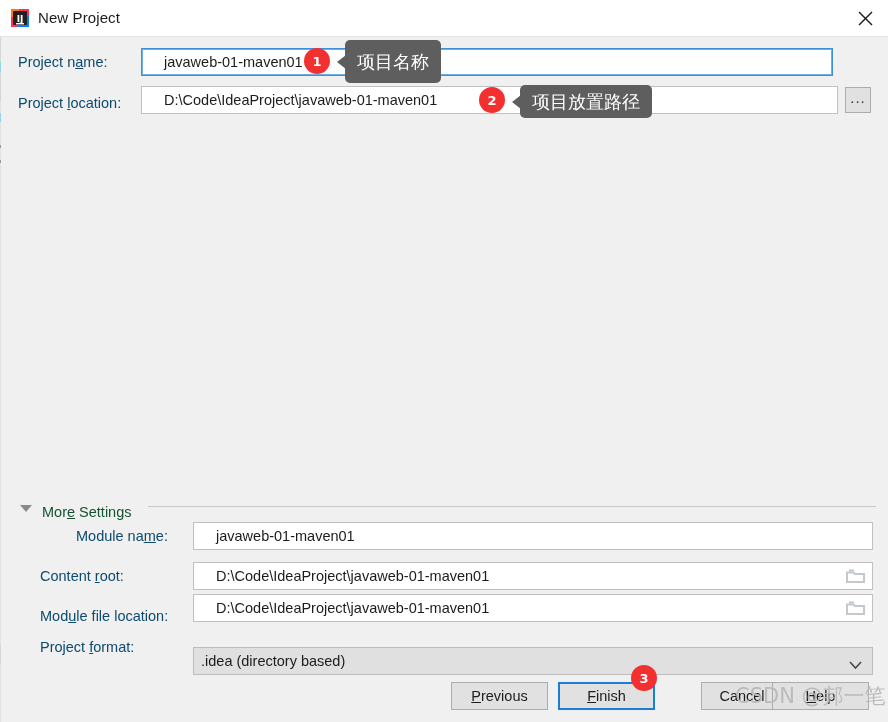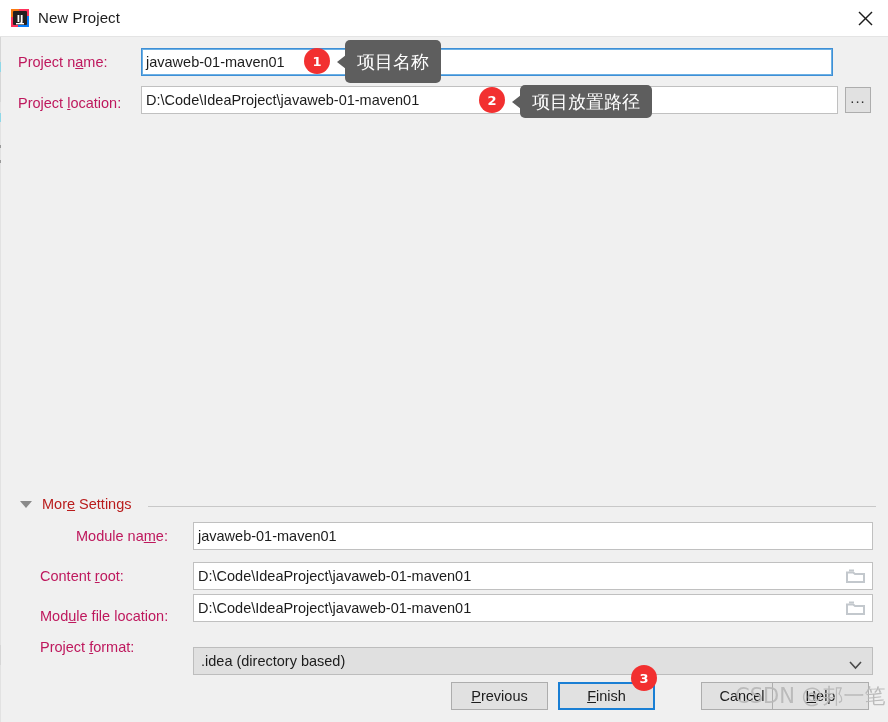--- a/index.html
+++ b/index.html
@@ -68,36 +68,36 @@
     position: absolute;
     left: 1px; top: 37px;
     width: 887px; height: 685px;
     background: #f0f0f0;
   }
 
   
   .row-label {
     position: absolute;
     font-size: 14.5px;
-    color: #be185d;
+    color: #0c4a6e;
     white-space: nowrap;
     text-align: center;
   }
   .mn { text-decoration: underline; text-underline-offset: 1px; }
 
   .textfield {
     position: absolute;
     box-sizing: border-box;
     background: #ffffff;
     border: 1px solid #c0c0c0;
     font-size: 14.5px;
     color: #1c1c1c;
     display: flex;
     align-items: center;
-    padding-left: 4px;
+    padding-left: 22px;
     overflow: hidden;
     white-space: nowrap;
   }
   .textfield.focused {
     border: 1px solid #3e8fd6;
     box-shadow: 0 0 0 1px #6cb0e4 inset;
   }
 
   .browse-dots {
     position: absolute;
@@ -162,21 +162,22 @@
   }
   .triangle-down {
     width: 0; height: 0;
     border-left: 6px solid transparent;
     border-right: 6px solid transparent;
     border-top: 7px solid #8a8a8a;
     margin-right: 10px;
   }
   .ms-label {
     font-size: 14.5px;
-    color: #b91c1c;
+    color: #14532d;
+    margin-top: 8px;
   }
   .ms-separator {
     position: absolute;
     left: 148px; top: 506px;
     width: 728px; height: 1px;
     background: #c8c8c8;
   }
 
   .folder-icon {
     position: absolute;

